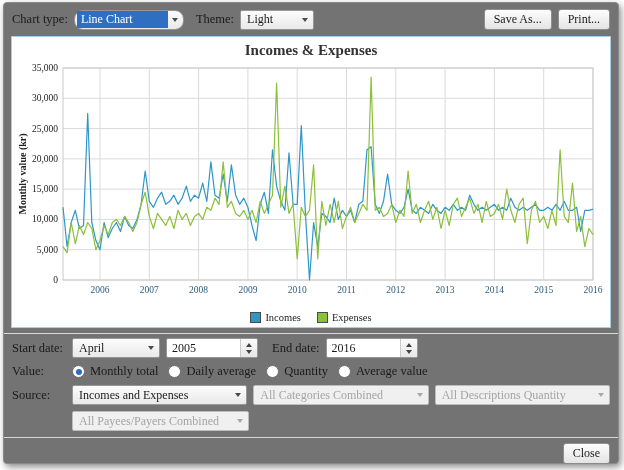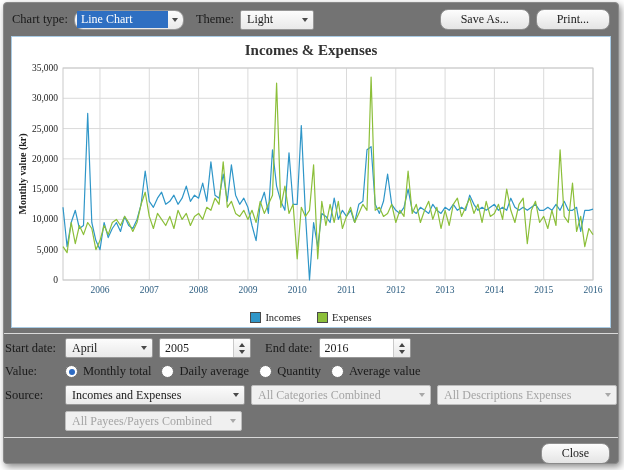--- a/index.html
+++ b/index.html
@@ -7,21 +7,21 @@
        font-family:"Liberation Serif",serif;}
   .window{position:absolute;left:3px;top:2px;width:614px;height:460px;
           background:#737373;border:1px solid #8a8a8a;border-radius:4px;
           box-shadow:2px 3px 7px rgba(0,0,0,.45);overflow:hidden;
           display:flex;flex-direction:column;}
   
   .toolbar{display:flex;align-items:center;gap:6px;padding:6px 8px 4px 8px;}
   .lbl{font-size:12.5px;color:#1a1a1a;white-space:nowrap;}
   .spacer{flex:1;}
   .btn{font-family:"Liberation Serif",serif;font-size:12px;color:#1a1a1a;
-       padding:2px 20px;border:1px solid #8f8f8f;border-radius:8px;
+       padding:2px 9px;border:1px solid #8f8f8f;border-radius:3px;
        background:linear-gradient(#fdfdfd,#e4e4e4);cursor:default;}
   
   .combo{display:flex;align-items:center;height:20px;box-sizing:border-box;
          border:1px solid #979797;border-radius:2px;
          background:linear-gradient(#fcfcfc,#e9e9e9);padding:0 5px 0 2px;gap:4px;}
   .ctext{flex:1;font-size:12px;padding:1px 4px;white-space:nowrap;overflow:hidden;color:#1a1a1a;}
   .combo.focused .ctext{background:#2e6fc2;color:#fff;}
   .combo.disabled{background:#f0f0f0;border-color:#bdbdbd;}
   .combo.disabled .ctext{color:#a4a4a4;}
   .carrow{width:0;height:0;border-left:3.5px solid transparent;
@@ -43,21 +43,21 @@
   .chart-title{font-size:15px;font-weight:bold;color:#333;padding:3px 0 1px 0;}
   .yt{font:9.5px "Liberation Serif",serif;fill:#222;}
   .xt{font:9.5px "Liberation Serif",serif;fill:#2c5d80;}
   .yl{font:bold 10px "Liberation Serif",serif;fill:#222;}
   .legend{display:flex;justify-content:center;gap:16px;font-size:10.5px;color:#222;
           padding:0 0 2px 0;}
   .litem{display:flex;align-items:center;gap:4px;}
   .lswatch{width:9px;height:9px;border:1px solid #4a4a4a;display:inline-block;}
   
   .sep{border-top:1px solid #dadada;margin:5px 0 1px 0;}
-  .frow{display:flex;align-items:center;margin:3px 1px;gap:6px;}
+  .frow{display:flex;align-items:center;margin:3px 8px;gap:6px;}
   .flabel{width:54px;flex:none;font-size:12.5px;color:#1a1a1a;}
   .w-month{width:88px;flex:none;}
   .w-year{width:92px;flex:none;}
   .w-src{flex:1;min-width:0;}
   .w-payee{width:177px;flex:none;}
   .radio{display:inline-flex;align-items:center;gap:5px;margin-right:10px;}
   .rdot{width:11px;height:11px;border-radius:50%;border:1px solid #6e6e6e;
         background:#fff;display:inline-block;position:relative;flex:none;}
   .rdot.on::after{content:'';position:absolute;left:2.5px;top:2.5px;right:2.5px;bottom:2.5px;
         background:#2d6bc4;border-radius:50%;}
@@ -195,21 +195,21 @@
     <span class="flabel">Source:</span>
     <div class="combo w-src">
       <span class="ctext">Incomes and Expenses</span>
       <span class="carrow"></span>
     </div>
     <div class="combo w-src disabled">
       <span class="ctext">All Categories Combined</span>
       <span class="carrow"></span>
     </div>
     <div class="combo w-src disabled">
-      <span class="ctext">All Descriptions Expenses</span>
+      <span class="ctext">All Descriptions Quantity</span>
       <span class="carrow"></span>
     </div>
   </div>
 
   <div class="frow">
     <span class="flabel"></span>
     <div class="combo w-payee disabled">
       <span class="ctext">All Payees/Payers Combined</span>
       <span class="carrow"></span>
     </div>

